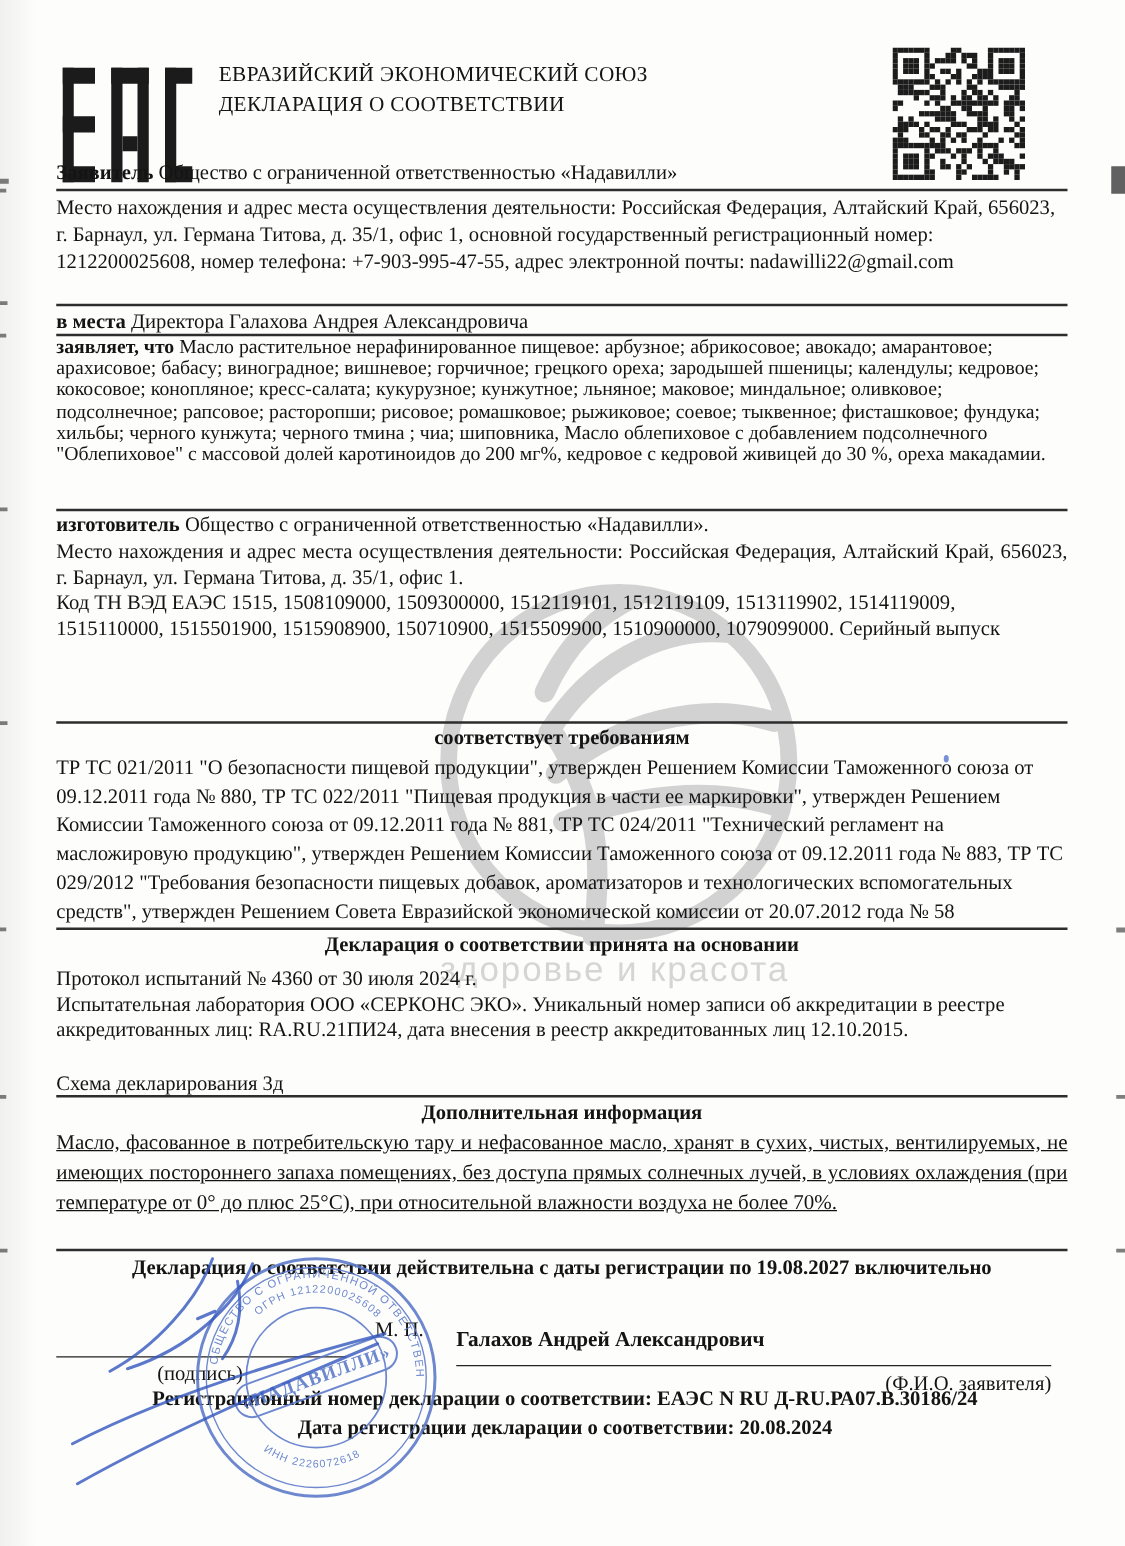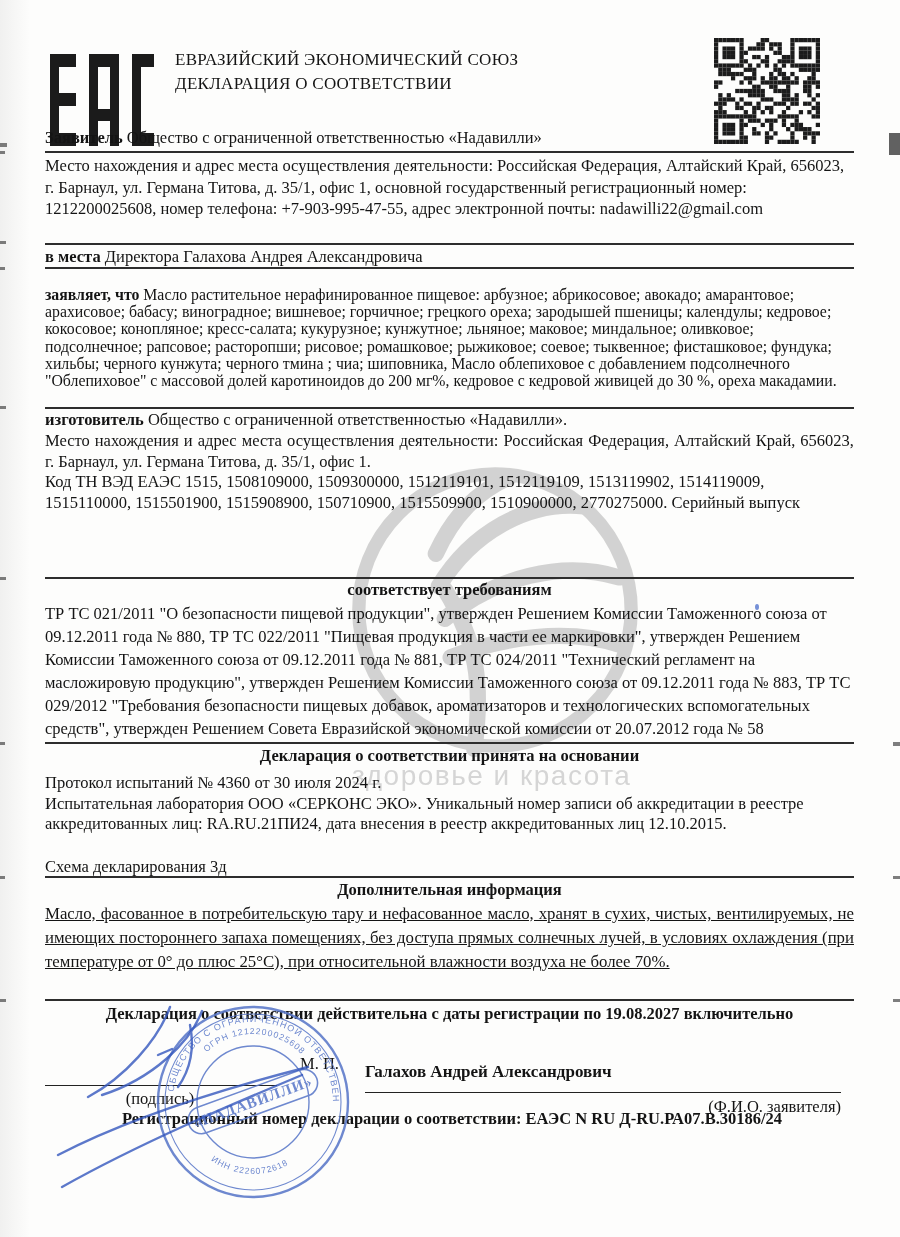--- a/index.html
+++ b/index.html
@@ -17,21 +17,21 @@
   
   .rule{position:absolute;left:45px;right:46px;height:0;border-top:2px solid #2d2d2d;z-index:2;}
   #hr1{top:151px}#hr2{top:243px}#hr3{top:267px}#hr4{top:407px}#hr5{top:577px}
   #hr6{top:742px}#hr7{top:876px}#hr8{top:999px}
   
   .p{font-size:16.5px;line-height:21.5px;}
   b,.b{font-weight:bold;text-align:center;}
   #applicant{top:127px}
   #addr1{top:155px;line-height:21.5px}
   #inperson{top:246px}
-  #declares{top:269px;font-size:15.8px;line-height:17.2px;margin-top:17px;}
+  #declares{top:269px;font-size:15.8px;line-height:17.2px;}
   #maker{top:410px;line-height:20.8px;}
   #maker .just{text-align:justify;}
   #comp-h{top:579px}
   #comp-t{top:602px;line-height:23px;}
   #basis-h{top:745px}
   #protocol{top:772px}
   #lab{top:794px;line-height:20.4px}
   #scheme{top:856px}
   #add-h{top:879px}
   #add-t{top:902px;line-height:23.8px;text-align:justify;font-size:16.8px;text-decoration:underline;}
@@ -434,21 +434,21 @@
 
   <div id="inperson" class="txt p"><b>в места</b><span> Директора Галахова Андрея Александровича</span></div>
   <div id="hr3" class="rule"></div>
 
   <div id="declares" class="txt"><b>заявляет, что</b><span> Масло растительное нерафинированное пищевое: арбузное; абрикосовое; авокадо; амарантовое; арахисовое; бабасу; виноградное; вишневое;  горчичное; грецкого ореха; зародышей пшеницы; календулы; кедровое; кокосовое; конопляное; кресс-салата; кукурузное; кунжутное; льняное; маковое; миндальное; оливковое; подсолнечное; рапсовое; расторопши; рисовое; ромашковое; рыжиковое; соевое; тыквенное; фисташковое; фундука; хильбы; черного кунжута; черного тмина ; чиа; шиповника, Масло облепиховое с добавлением подсолнечного "Облепиховое" с массовой долей каротиноидов до 200 мг%,  кедровое с кедровой живицей до 30 %,  ореха макадамии.</span></div>
   <div id="hr4" class="rule"></div>
 
   <div id="maker" class="txt p">
     <div><b>изготовитель</b><span> Общество с ограниченной ответственностью «Надавилли».</span></div>
     <div class="just">Место нахождения и адрес места осуществления деятельности: Российская Федерация, Алтайский Край, 656023, г. Барнаул, ул. Германа Титова, д. 35/1, офис 1.</div>
-    <div>Код ТН ВЭД ЕАЭС 1515, 1508109000, 1509300000, 1512119101, 1512119109, 1513119902, 1514119009, 1515110000, 1515501900, 1515908900, 150710900, 1515509900, 1510900000, 2770275000. Серийный выпуск</div>
+    <div>Код ТН ВЭД ЕАЭС 1515, 1508109000, 1509300000, 1512119101, 1512119109, 1513119902, 1514119009, 1515110000, 1515501900, 1515908900, 150710900, 1515509900, 1510900000, 1079099000. Серийный выпуск</div>
   </div>
   <div id="hr5" class="rule"></div>
 
   <div id="comp-h" class="txt p b">соответствует требованиям</div>
   <div id="comp-t" class="txt p">ТР ТС 021/2011 "О безопасности пищевой продукции", утвержден Решением Комиссии Таможенного союза от 09.12.2011 года № 880, ТР ТС 022/2011 "Пищевая продукция в части ее маркировки", утвержден Решением Комиссии Таможенного союза от 09.12.2011 года № 881, ТР ТС 024/2011 "Технический регламент на масложировую продукцию", утвержден Решением Комиссии Таможенного союза от 09.12.2011 года № 883, ТР ТС 029/2012 "Требования безопасности пищевых добавок,  ароматизаторов и технологических вспомогательных средств", утвержден Решением Совета Евразийской экономической комиссии от 20.07.2012 года № 58</div>
   <div id="hr6" class="rule"></div>
 
   <div id="basis-h" class="txt p b">Декларация о соответствии принята на основании</div>
   <div id="protocol" class="txt p">Протокол испытаний № 4360 от 30 июля 2024 г.</div>
   <div id="lab" class="txt p">Испытательная лаборатория ООО «СЕРКОНС ЭКО». Уникальный номер записи об аккредитации в реестре аккредитованных лиц: RA.RU.21ПИ24, дата внесения в реестр аккредитованных лиц 12.10.2015.</div>
@@ -462,20 +462,21 @@
   <div id="validity" class="txt p b">Декларация о соответствии действительна с даты регистрации по 19.08.2027 включительно</div>
 
   <div id="sl-left" class="sigline"></div>
   <div id="cap-sign">(подпись)</div>
   <div id="mp">М. П.</div>
   <div id="fio-name">Галахов Андрей Александрович</div>
   <div id="sl-right" class="sigline"></div>
   <div id="cap-fio">(Ф.И.О. заявителя)</div>
 
   <div id="reg-num" class="txt p b">Регистрационный номер декларации о соответствии: ЕАЭС N RU Д-RU.РА07.В.30186/24</div>
+  <div id="reg-date" class="txt p b">Дата регистрации декларации о соответствии: 20.08.2024</div>
 
   <svg class="ink" style="left:153px;top:1002px;opacity:.88" width="200" height="200" viewBox="0 0 200 200">
     <defs>
       <path id="arcTop" d="M 20,100 A 80,80 0 0 1 180,100"></path>
       <path id="arcOgrn" d="M 32,100 A 68,68 0 0 1 168,100"></path>
       <path id="arcBot" d="M 28,100 A 72,72 0 0 0 172,100"></path>
     </defs>
     <g fill="none" stroke="#5b79c9">
       <circle cx="100" cy="100" r="95" stroke-width="2.4"></circle>
       <circle cx="100" cy="100" r="88" stroke-width="1.1"></circle>

